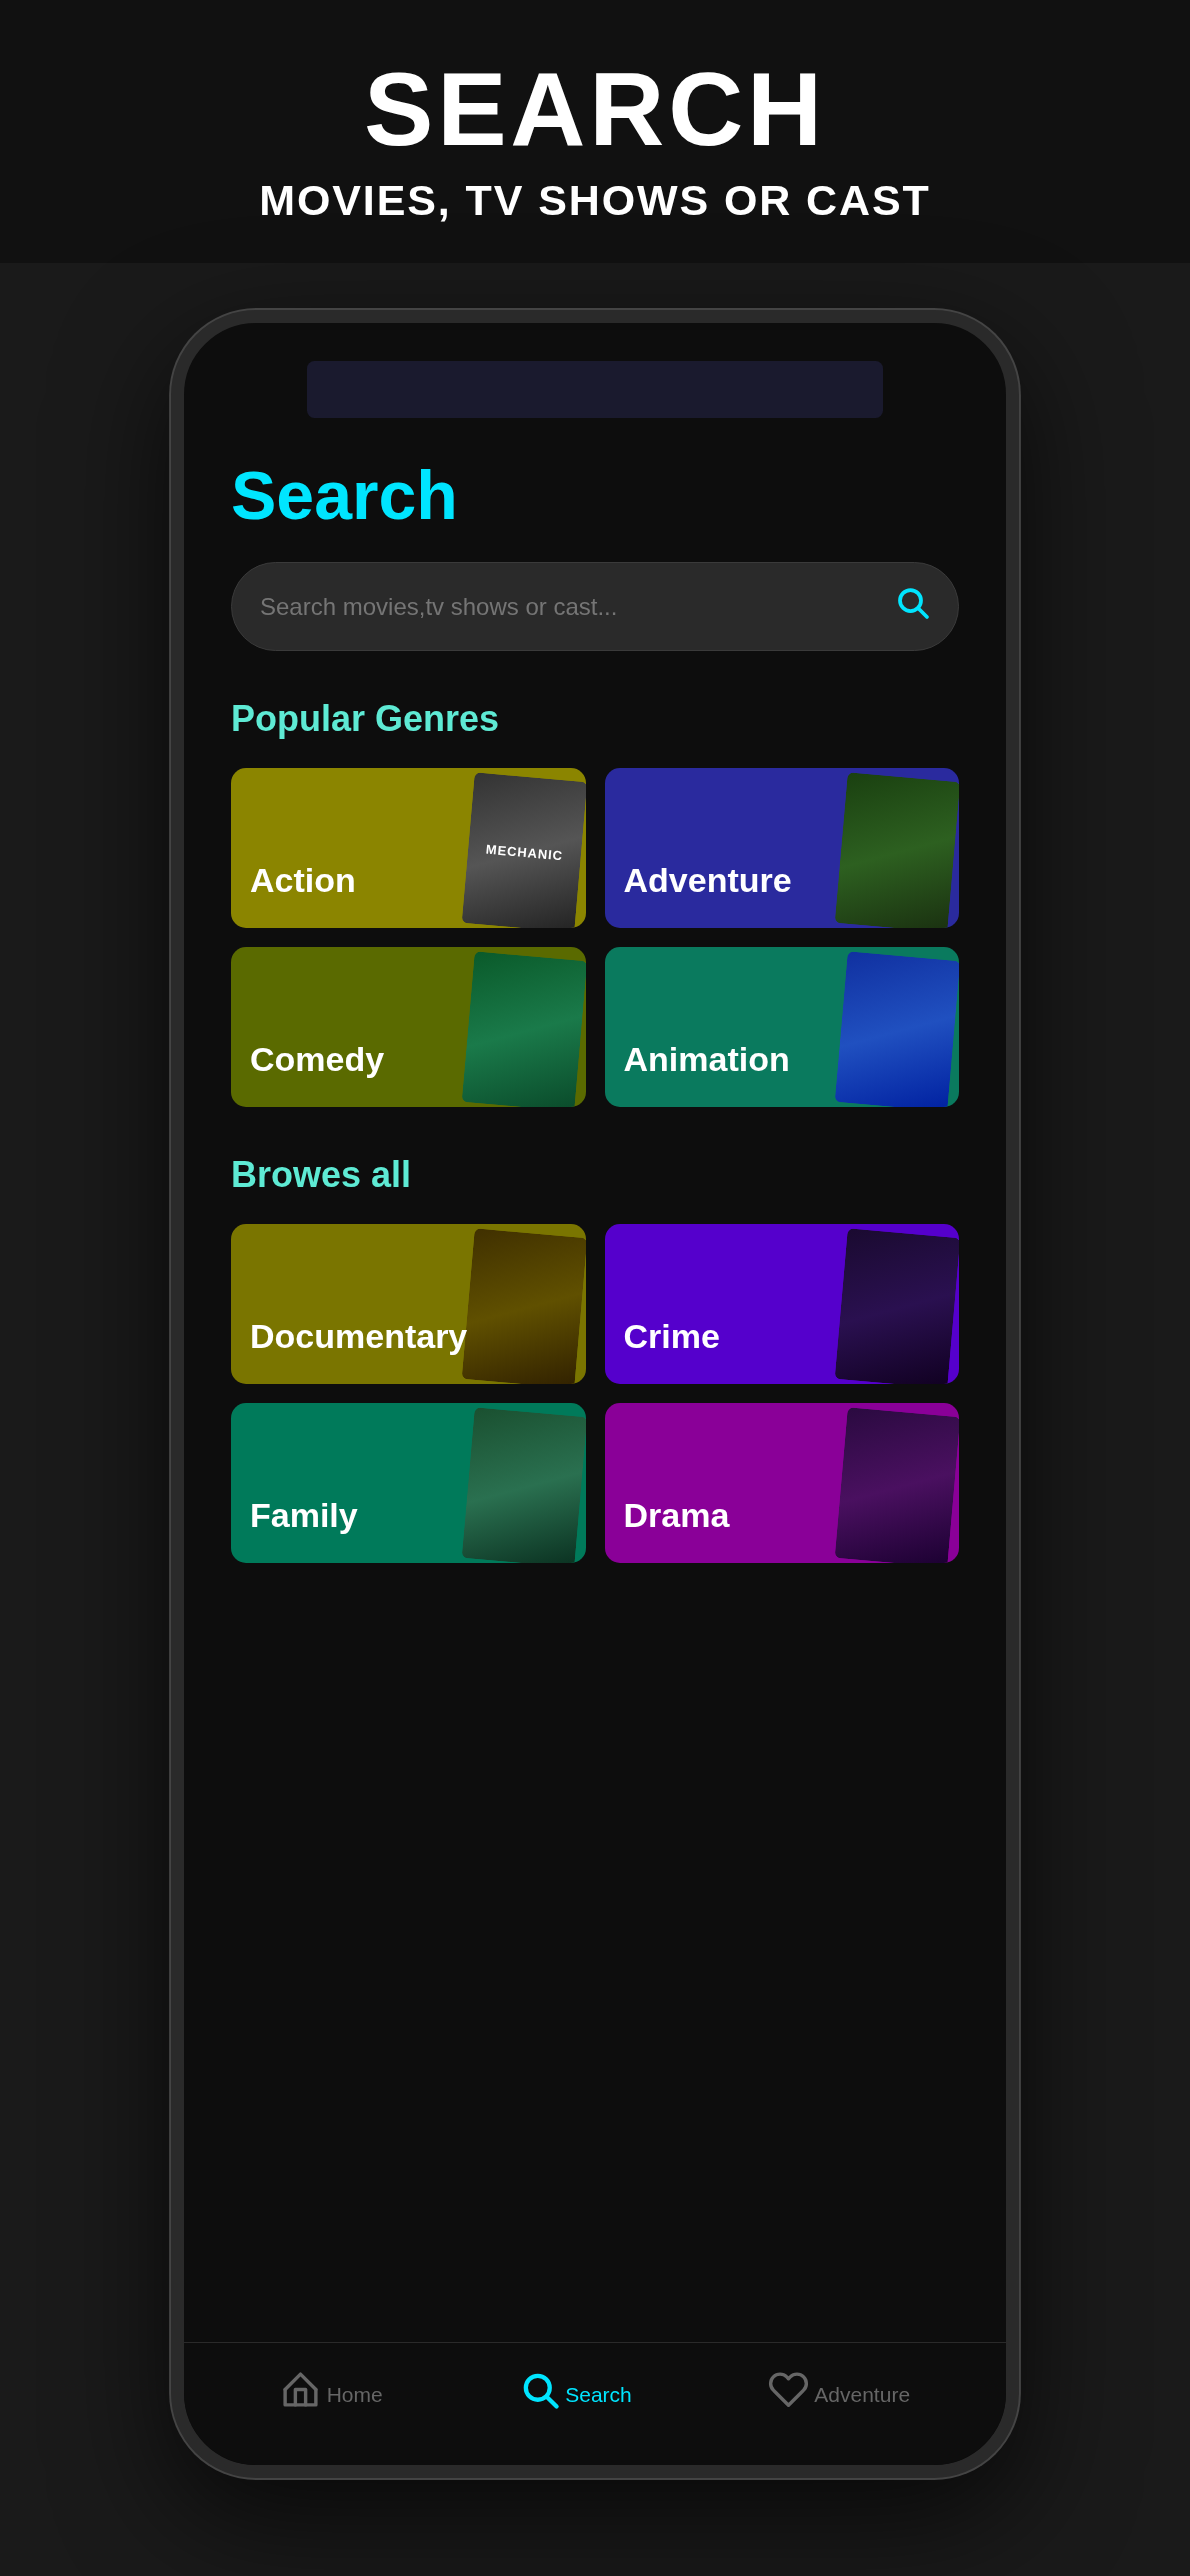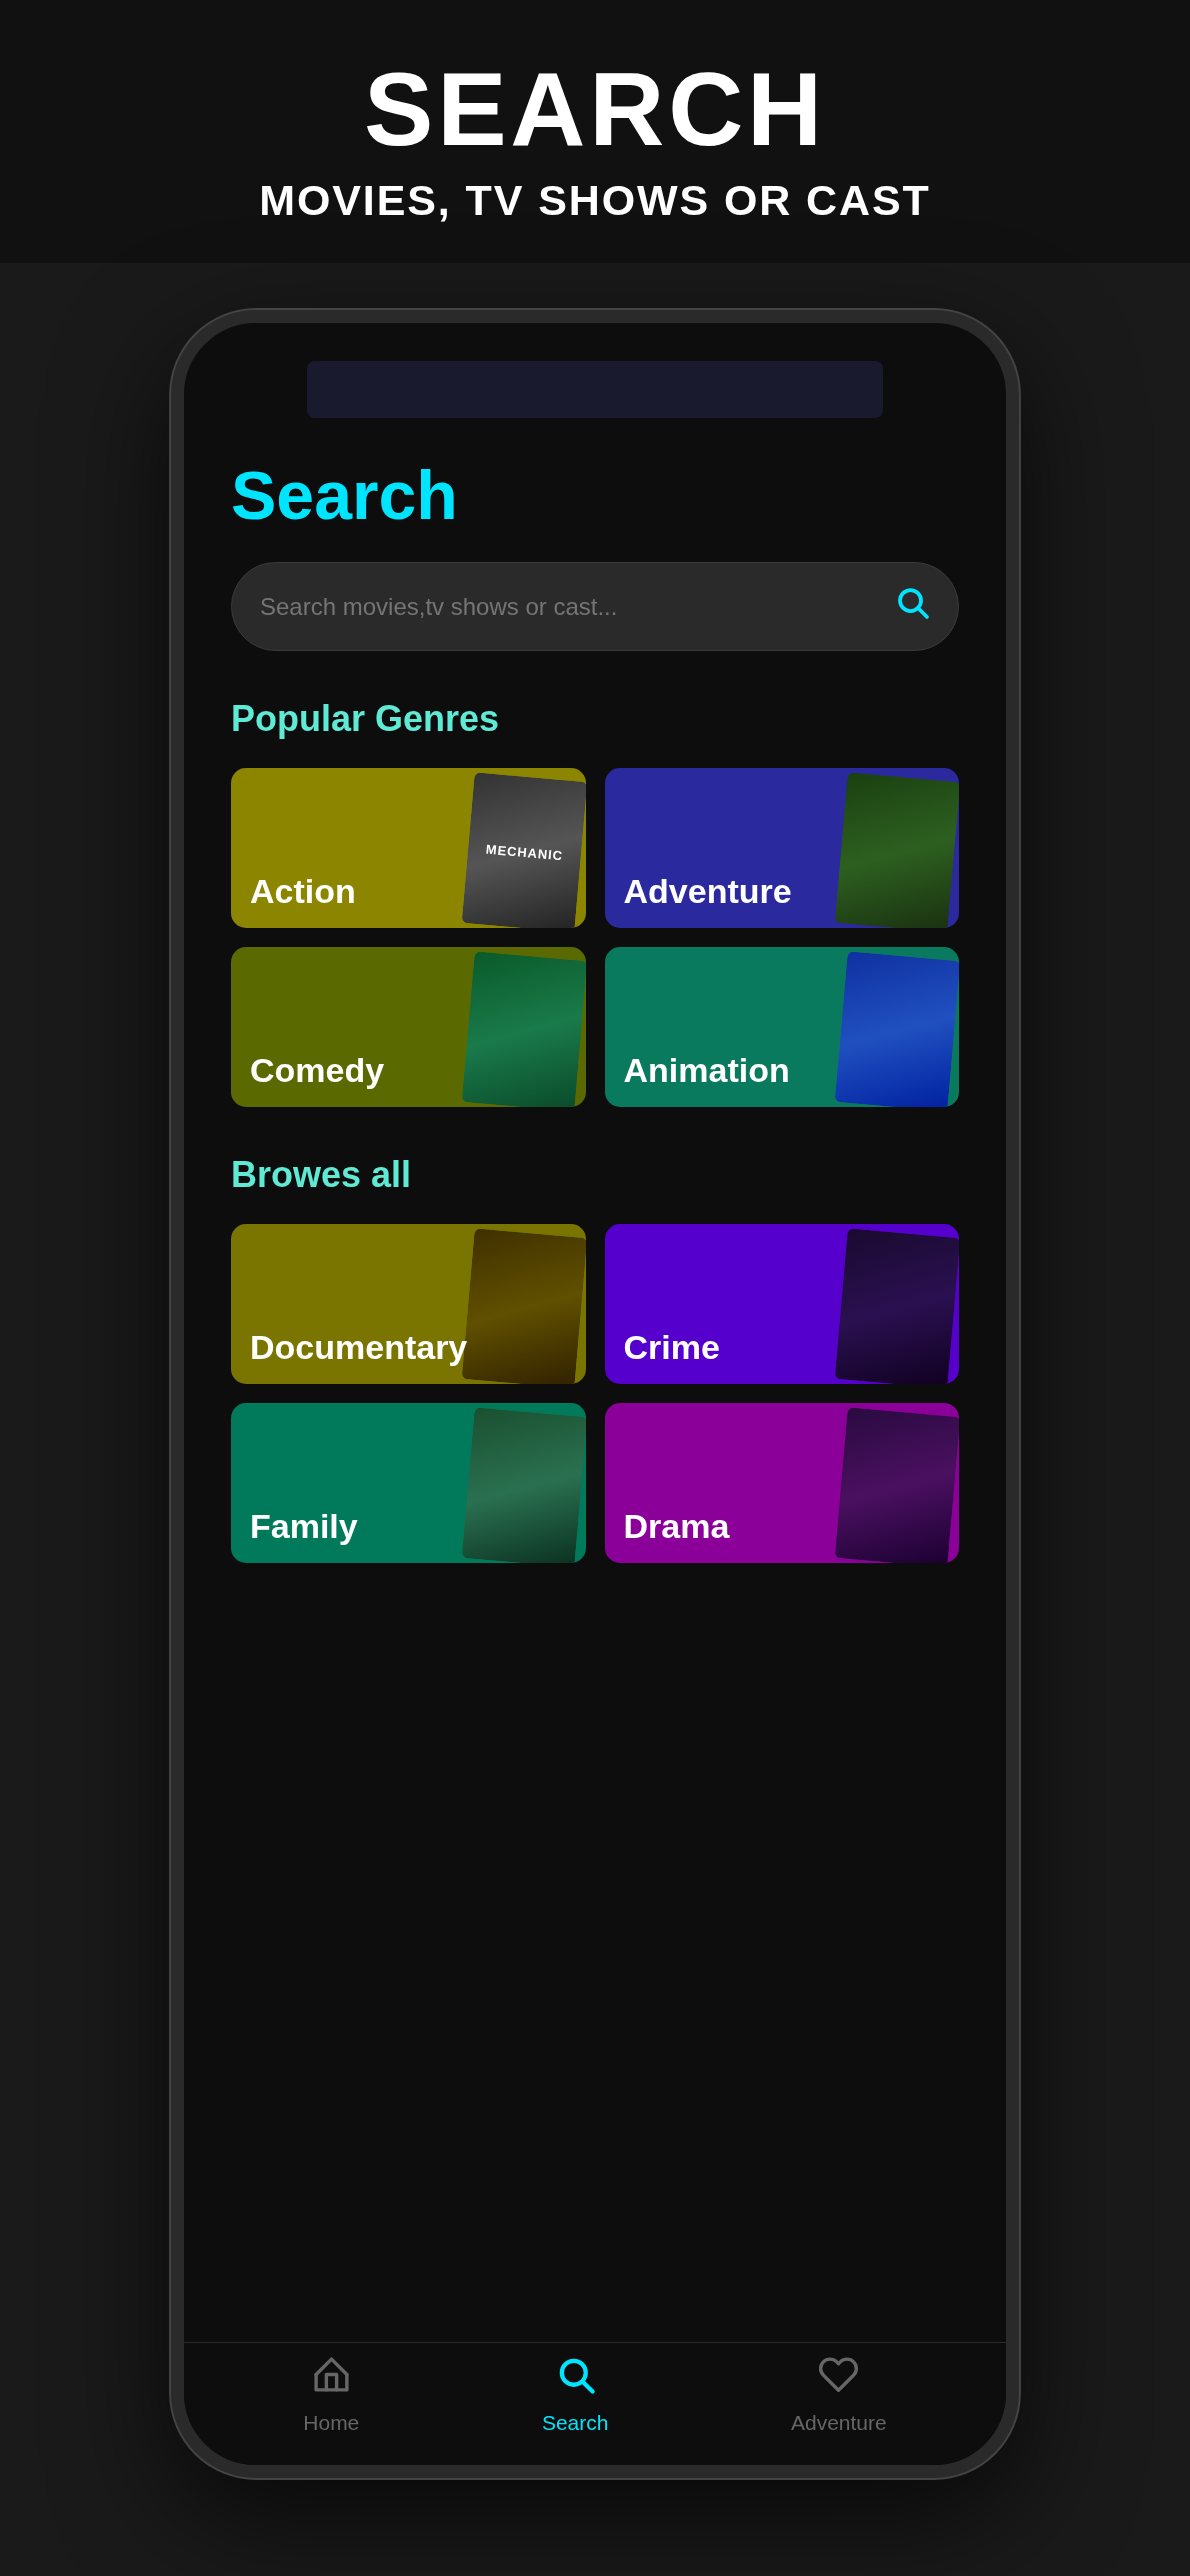--- a/index.html
+++ b/index.html
@@ -113,21 +113,21 @@
       margin-bottom: 47px;
     }
 
     .genre-card {
       border-radius: 15px;
       height: 160px;
       position: relative;
       overflow: hidden;
       display: flex;
       align-items: flex-end;
-      padding: 17px 19px;
+      padding: 28px 19px;
       cursor: pointer;
     }
 
     .genre-card .genre-label {
       font-size: 34px;
       font-weight: 700;
       color: #ffffff;
       z-index: 2;
       position: relative;
     }
@@ -152,21 +152,20 @@
       background: #0d0d0d;
       border-top: 0.9px solid #2a2a2a;
       display: flex;
       align-items: center;
       justify-content: space-around;
       padding: 0 28px 19px;
     }
 
     .nav-item {
       display: flex;
-      flex-direction: column;
       align-items: center;
       cursor: pointer;
       gap: 5.7px;
     }
 
     .nav-icon {
       font-size: 41px;
       color: #666;
     }
     .nav-icon.active {

